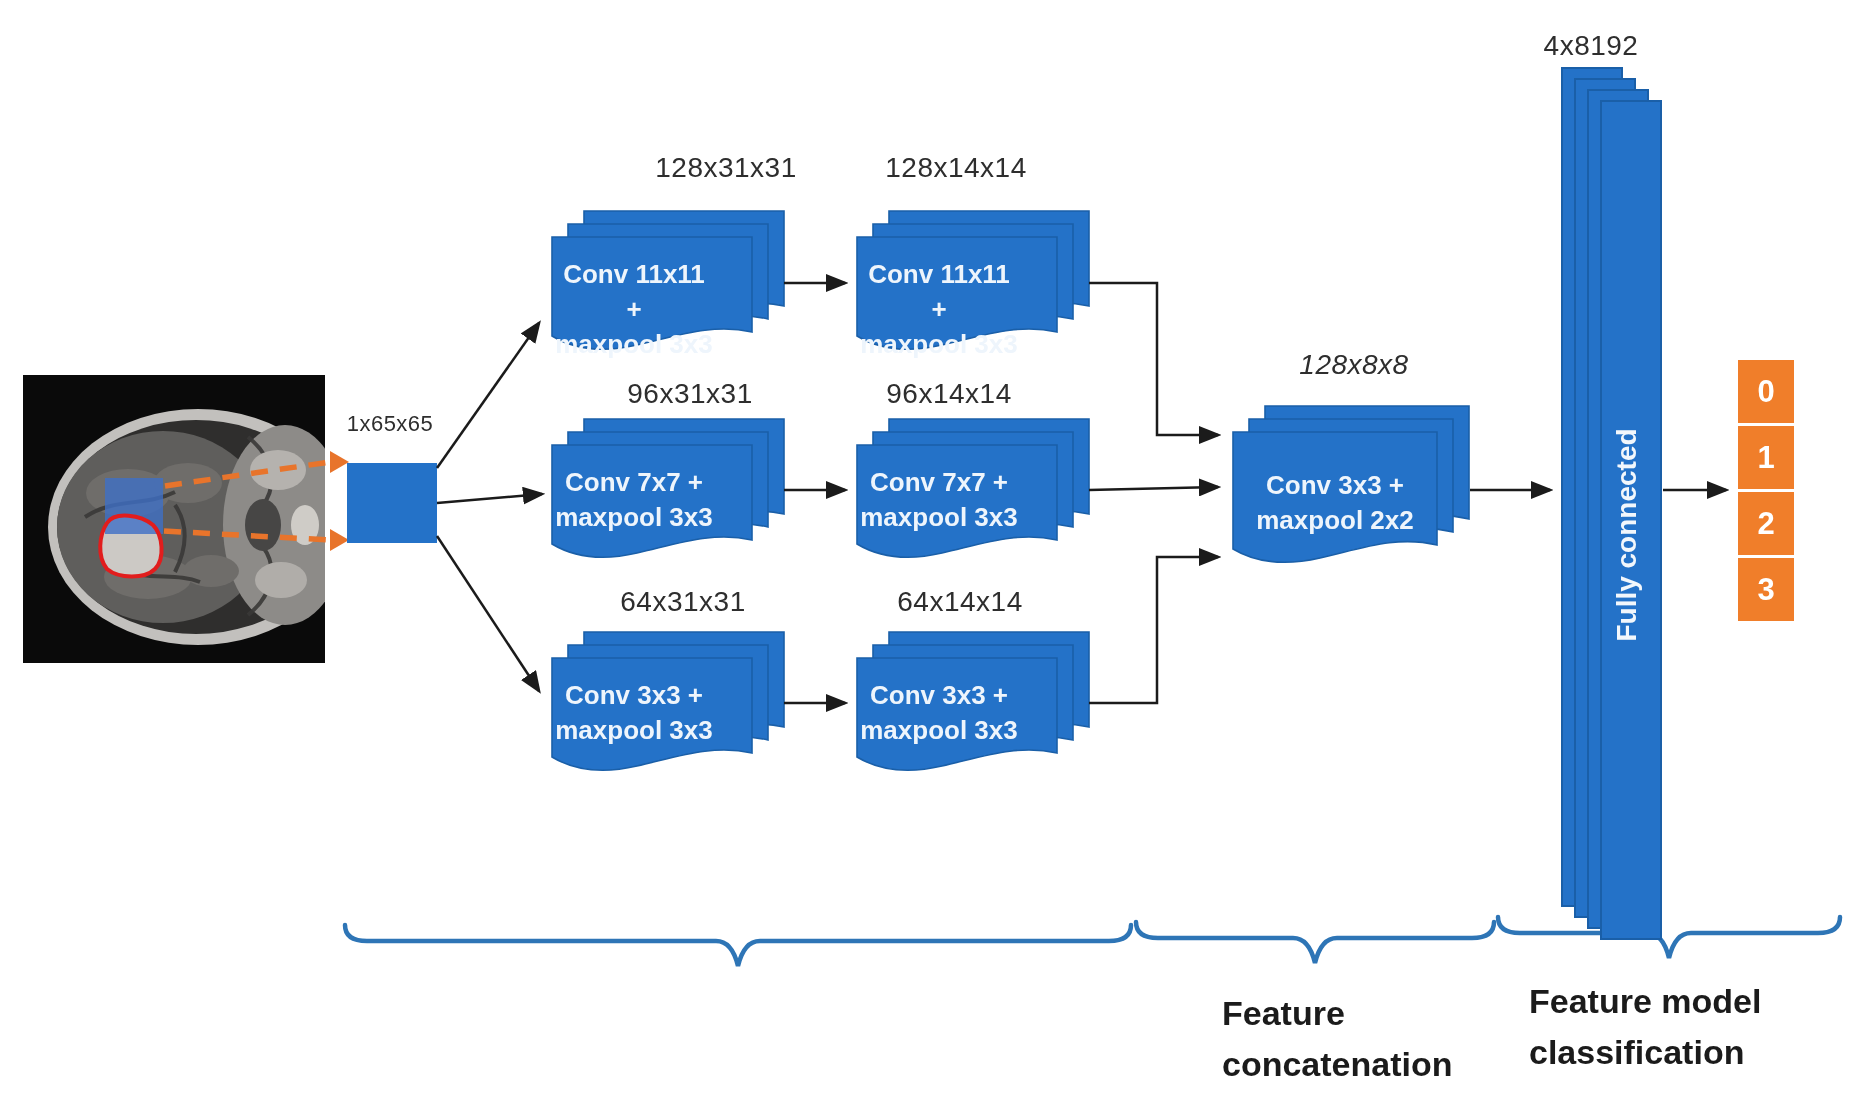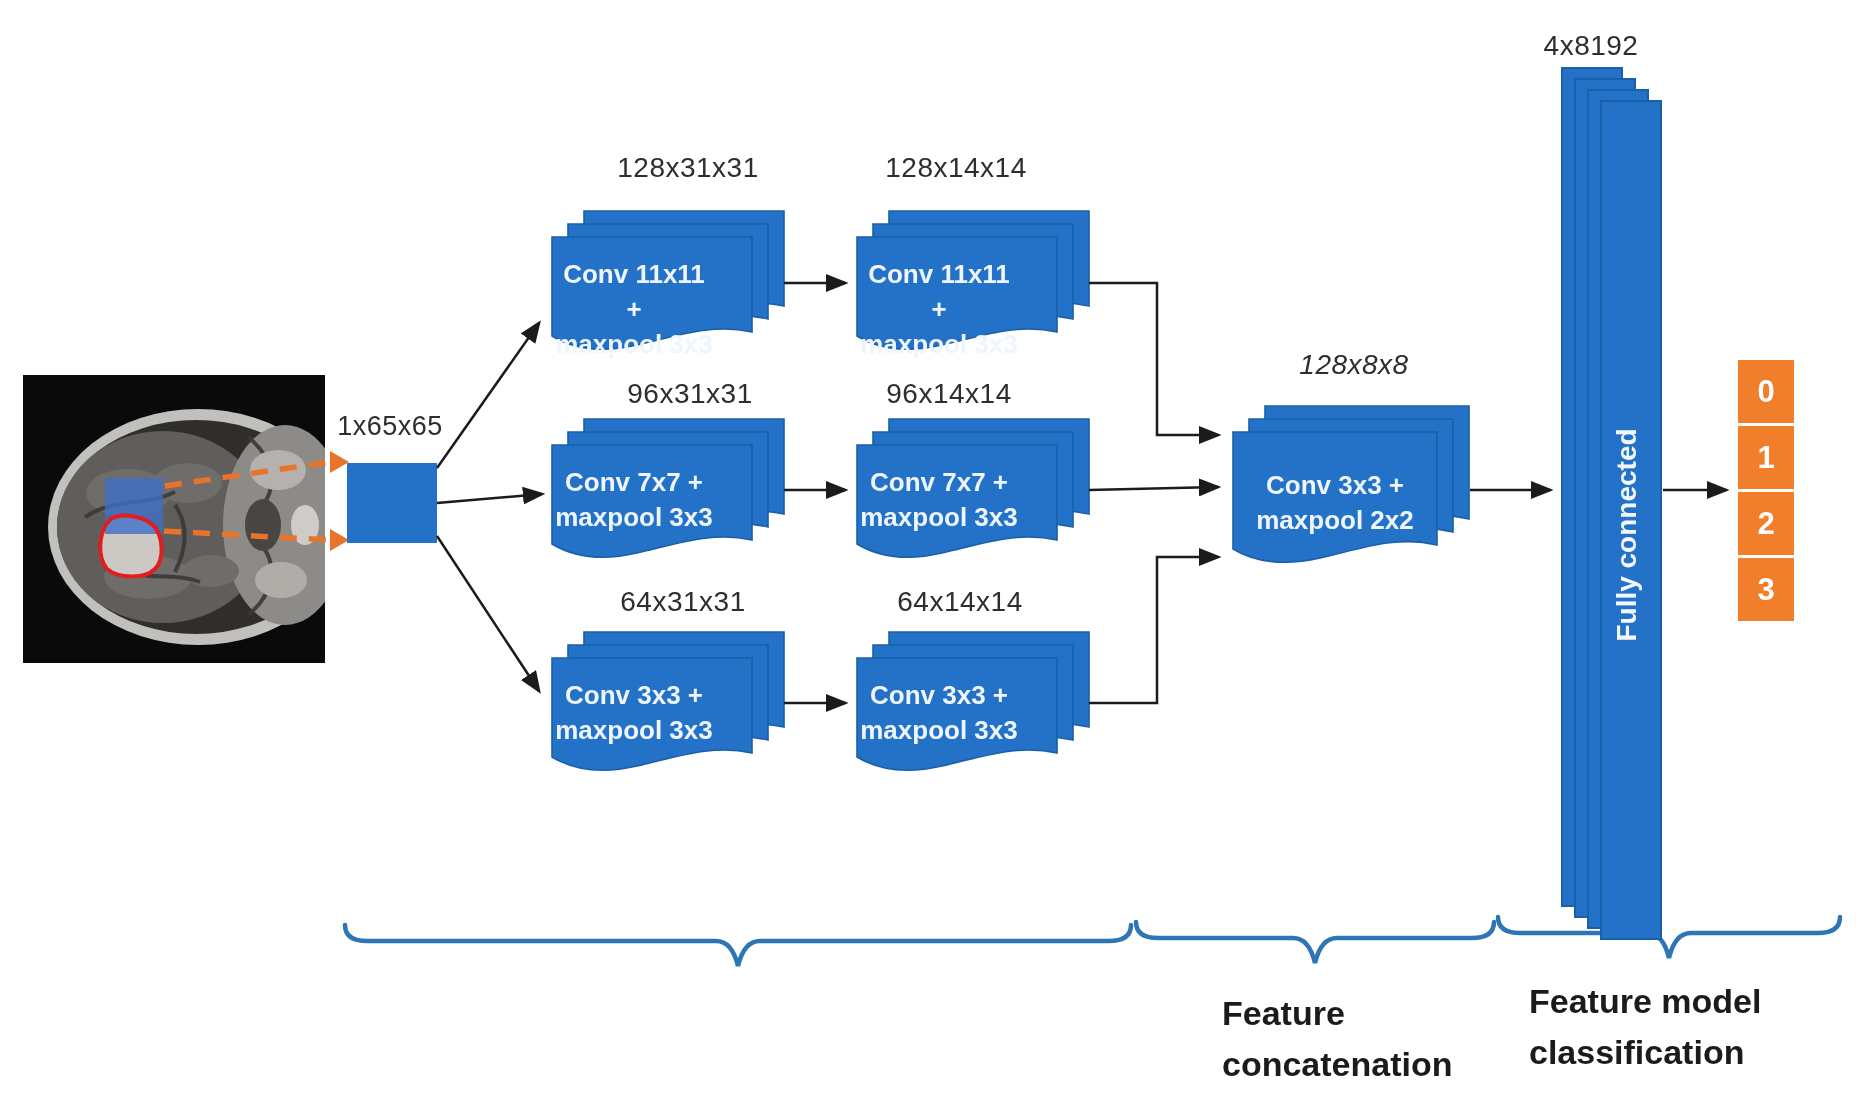--- a/index.html
+++ b/index.html
@@ -1,21 +1,21 @@
 <!DOCTYPE html>
 <html><head>
 <meta charset="utf-8">
 <style>
   html,body{margin:0;padding:0;background:#ffffff;}
   .stage{position:relative;width:1861px;height:1093px;background:#ffffff;overflow:hidden;
          font-family:"Liberation Sans",sans-serif;}
   .stage svg{position:absolute;left:0;top:0;}
   .abs{position:absolute;}
   .dim{font-size:28px;color:#2e2e2e;transform:translateX(-50%);white-space:nowrap;letter-spacing:.5px;}
-  .dim-sm{font-size:27px;}
+  .dim-sm{font-size:22px;}
   .card-op{width:164px;text-align:center;color:#eef5fc;font-size:26px;line-height:35px;
            font-weight:600;white-space:pre-line;}
   .stage-label{font-weight:700;font-size:34px;line-height:51px;color:#1b1b1b;white-space:pre-line;}
   .centered{transform:translateX(-50%);white-space:nowrap;}
   .fc-label{width:320px;height:40px;text-align:center;color:#f2f7fc;font-size:28px;font-weight:600;
             transform:rotate(-90deg);white-space:nowrap;}
   .outputs{display:flex;flex-direction:column;gap:3px;}
   .out-box{width:56px;height:63px;background:#F07E2A;color:#ffffff;font-weight:700;font-size:31px;
            display:flex;align-items:center;justify-content:center;}
 </style>
@@ -143,21 +143,21 @@
     <g fill="#2472C8" stroke="#1A5FA8" stroke-width="2">
       <rect x="1562" y="68" width="60" height="838"></rect>
       <rect x="1575" y="79" width="60" height="838"></rect>
       <rect x="1588" y="90" width="60" height="838"></rect>
       <rect x="1601" y="101" width="60" height="838"></rect>
     </g>
   </svg>
 
   <div class="abs dim dim-sm" style="left:390px;top:411px;">1x65x65</div>
 
-  <div class="abs dim" style="left:688px;top:152px;text-align:center;">128x31x31</div>
+  <div class="abs dim" style="left:726px;top:152px;text-align:center;">128x31x31</div>
   <div class="abs dim" style="left:956px;top:152px;">128x14x14</div>
   <div class="abs dim" style="left:690px;top:378px;">96x31x31</div>
   <div class="abs dim" style="left:949px;top:378px;">96x14x14</div>
   <div class="abs dim" style="left:683px;top:586px;">64x31x31</div>
   <div class="abs dim" style="left:960px;top:586px;">64x14x14</div>
   <div class="abs dim" style="left:1354px;top:349px;font-style:italic;">128x8x8</div>
   <div class="abs dim" style="left:1591px;top:22px;margin-top:8px;">4x8192</div>
 
   <div class="abs card-op" style="left:552px;top:257px;">Conv 11x11 +
 maxpool 3x3</div>

